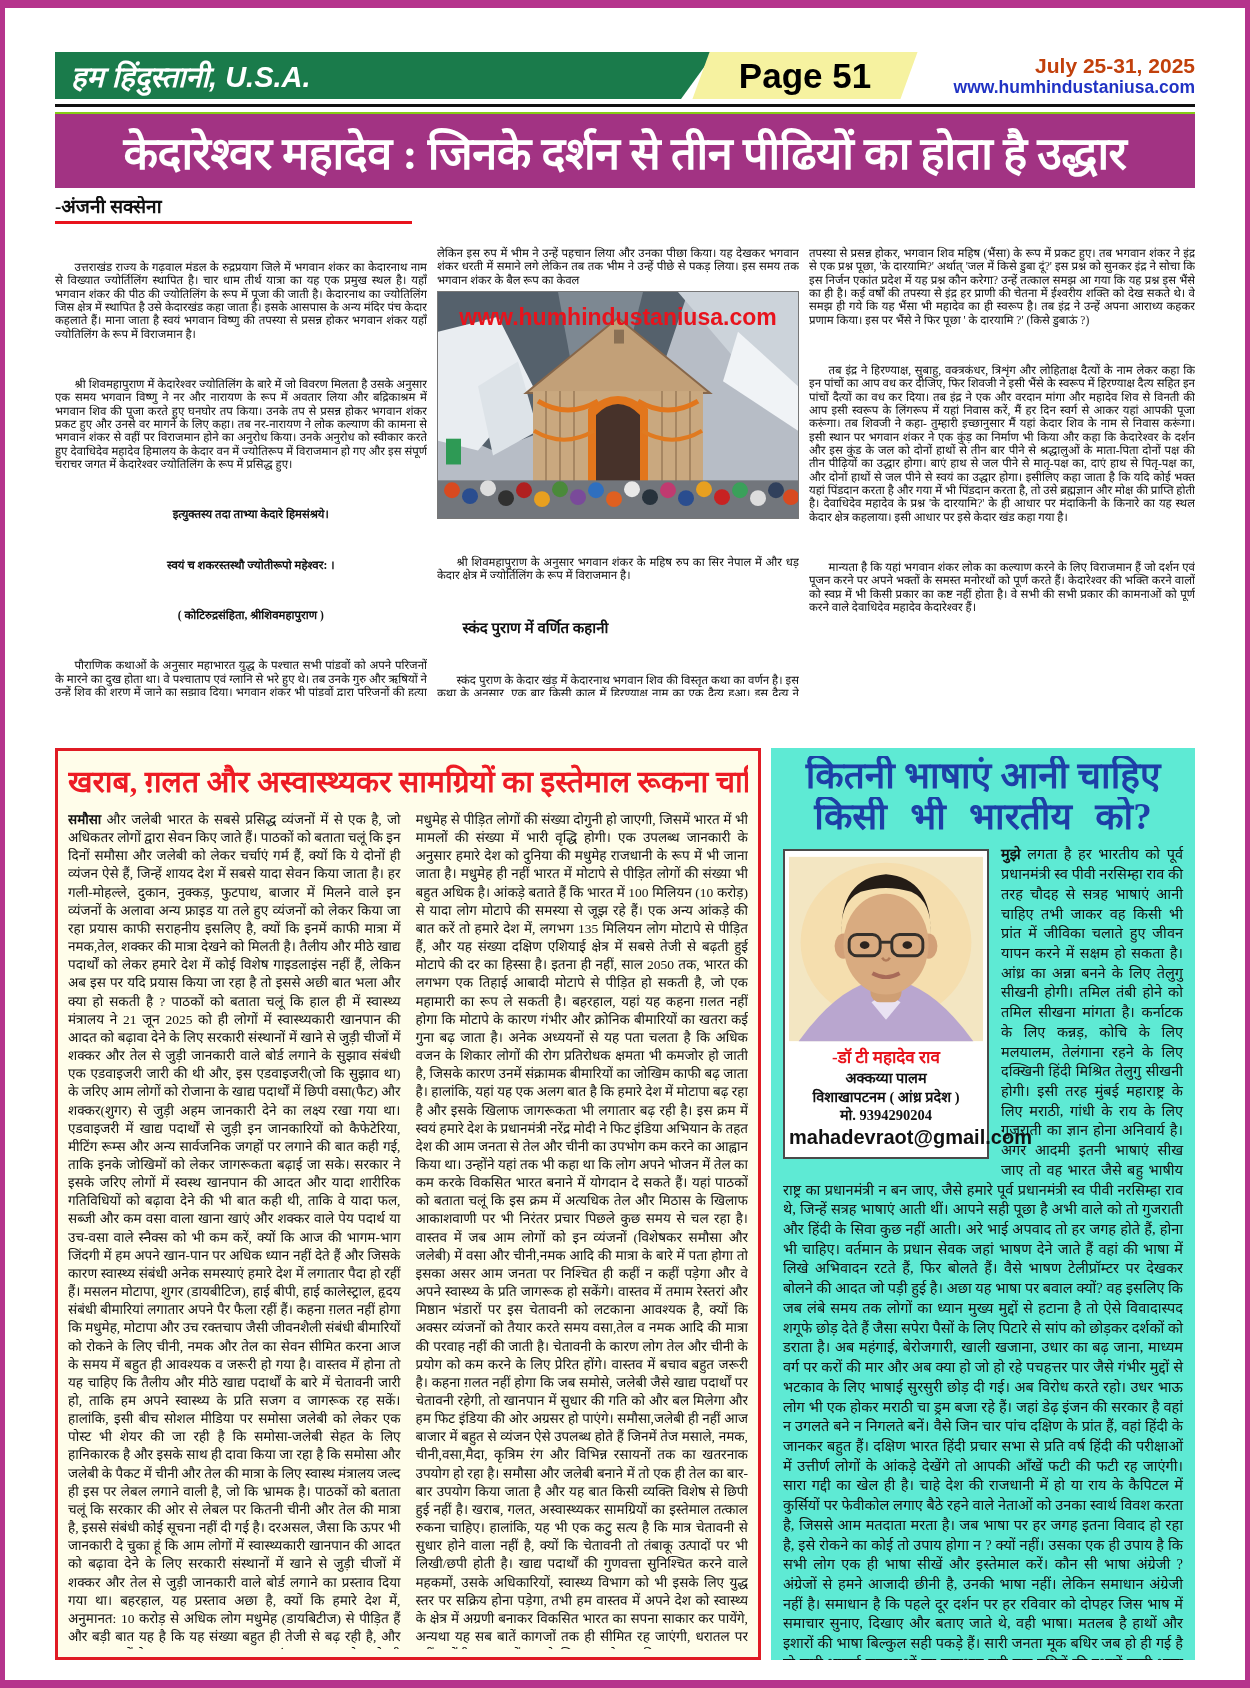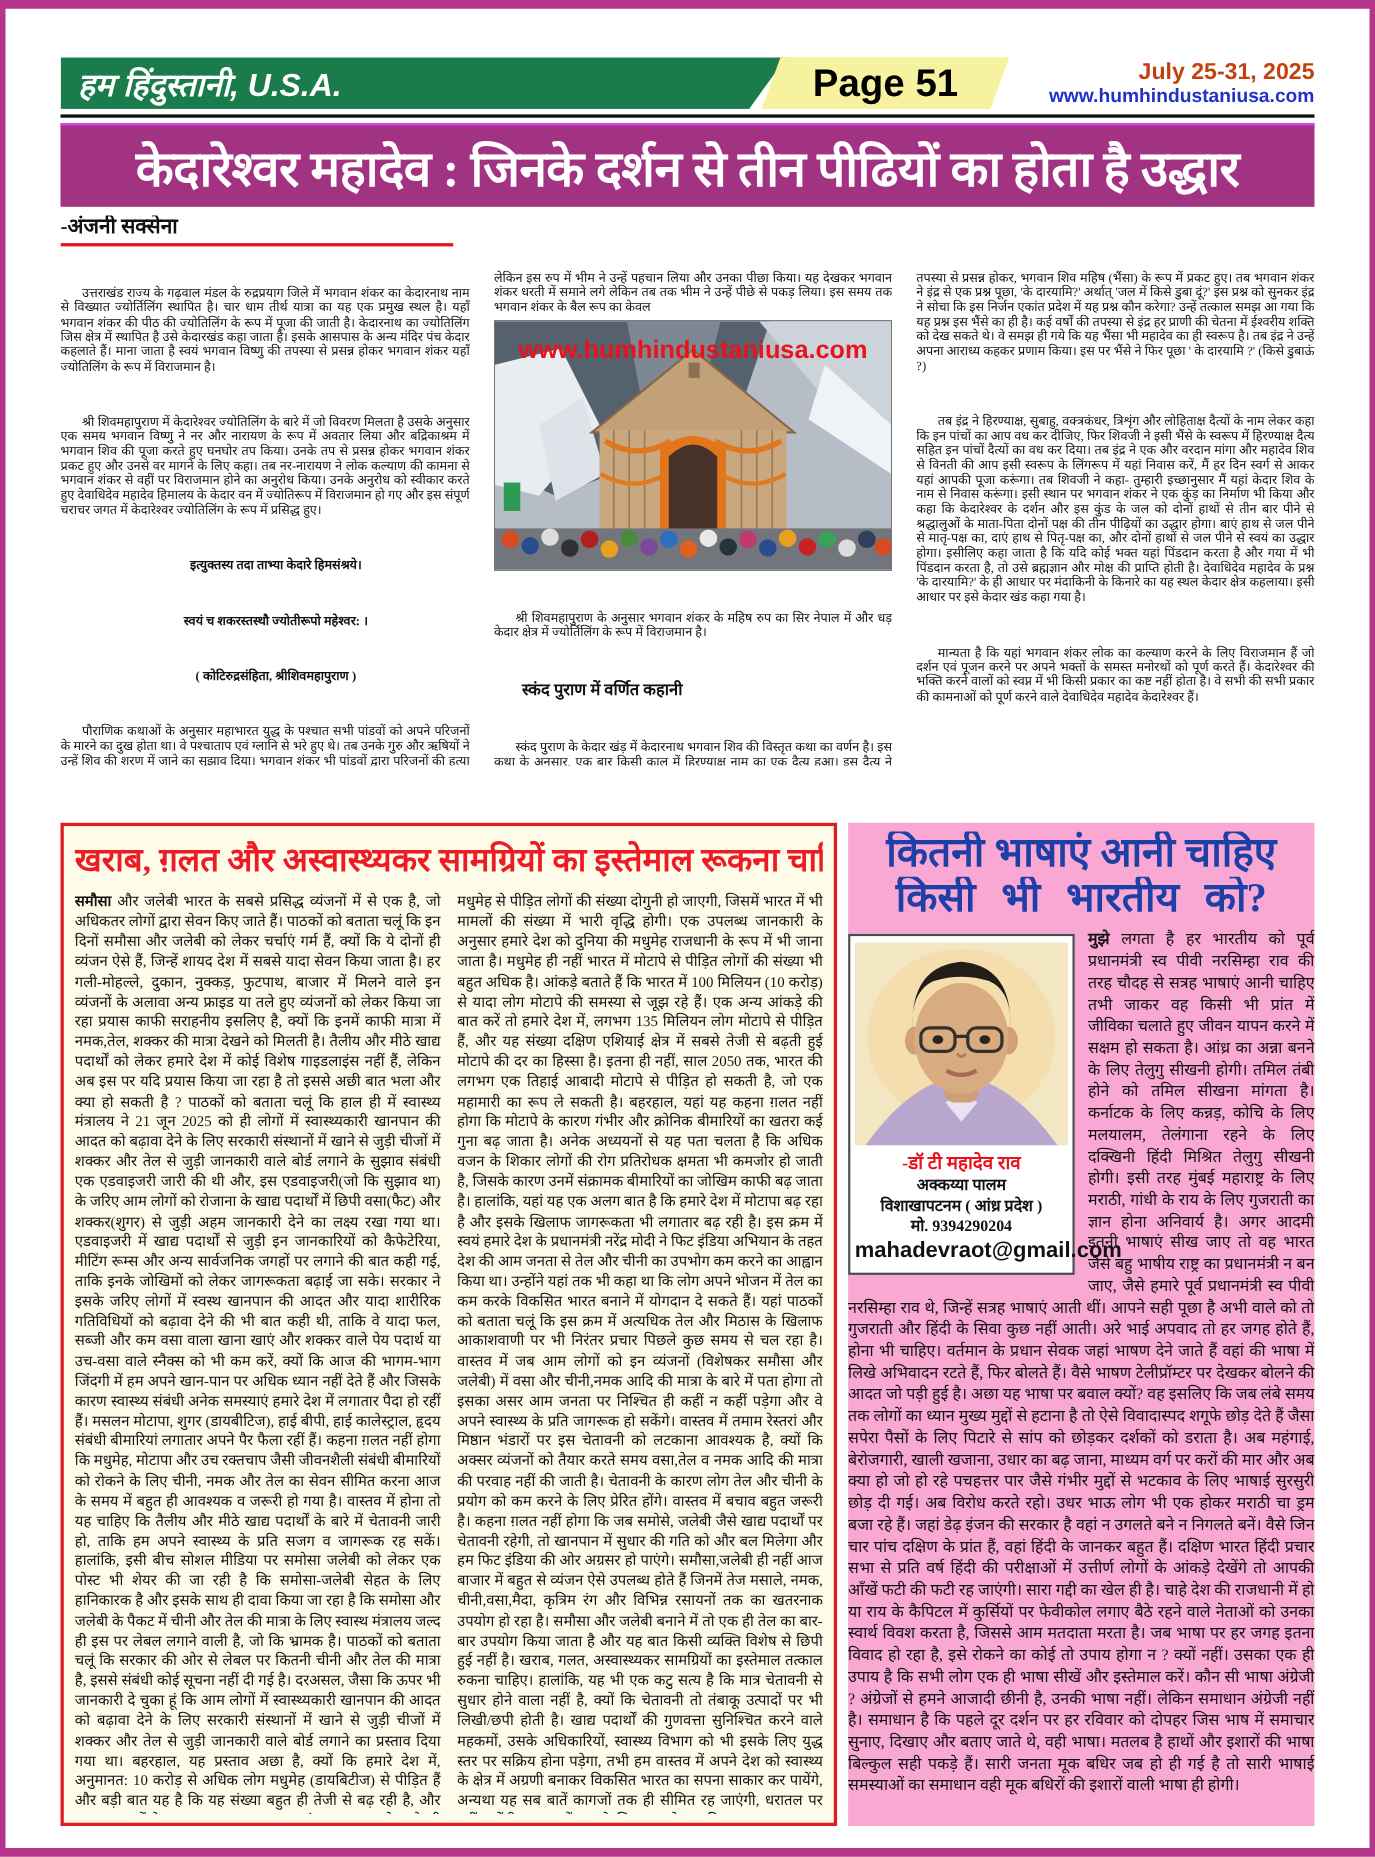--- a/index.html
+++ b/index.html
@@ -21,27 +21,27 @@
              display:flex; align-items:center; justify-content:center; }
   .pagebox span { transform:skewX(20deg); font-weight:bold; font-size:35px; color:#000;
                   font-family:"Liberation Sans","DejaVu Sans",sans-serif; }
   .head-right { margin-left:auto; text-align:right; padding-top:2px;
                 font-family:"Liberation Sans","DejaVu Sans",sans-serif; }
   .date { color:#c2410c; font-weight:bold; font-size:21px; line-height:1.1; }
   .site { color:#2133c4; font-weight:bold; font-size:17.5px; line-height:1.2; }
   .head-rule { border-top:3px solid #101010; margin-top:5px; }
 
   
-  .lead-bar { margin-top:5px; background:#a23383; border-top:2px solid #d946ef; height:76px;
+  .lead-bar { margin-top:5px; background:#a23383; border-top:2px solid #84cc16; height:76px;
               display:flex; align-items:center; justify-content:center; overflow:hidden; }
   .lead-bar h1 { color:#fff; font-size:45px; font-weight:bold; white-space:nowrap;
                  letter-spacing:-0.5px; }
 
   
-  .a1 { display:flex; gap:22px; margin-top:8px; height:500px; overflow:hidden; }
+  .a1 { display:flex; gap:10px; margin-top:8px; height:500px; overflow:hidden; }
   .a1col { font-size:11.5px; line-height:1.16; text-align:justify; overflow:hidden; }
   .a1c1 { width:372px; }
   .a1c2 { width:362px; padding-top:14px; }
   .a1c3 { flex:1; padding-top:14px; }
   .byline { font-weight:bold; font-size:19px; }
   .byline-rule { height:3px; background:#e8131c; width:96%; margin:3px 0 9px; }
   .a1col p { text-indent:1.7em;margin-top:37px; }
   .a1col p.noind { text-indent:0; }
   .shloka { text-align:center; font-weight:bold; text-indent:0; }
   .subhead { font-weight:bold; font-size:15px; text-indent:0; margin:1px 0; }
@@ -52,21 +52,21 @@
 
   
   .bottom { display:flex; gap:10px; margin-top:52px; height:912px; }
 
   .food { width:706px; border:3px solid #e01b24; background:#fffdea; padding:6px 10px; overflow:hidden; }
   .food-head { color:#ed1c24; font-weight:bold; font-size:30px; text-align:center;
                white-space:nowrap; overflow:hidden; margin:3px 0 10px; }
   .food-cols { display:flex; gap:15px; height:838px; overflow:hidden; }
   .food-col { flex:1; font-size:13.5px; line-height:1.345; text-align:justify; overflow:hidden; }
 
-  .lang { flex:1; background:#f9a8d4; padding:8px 0; overflow:hidden; }
+  .lang { flex:1; background:#5eead4; padding:8px 12px; overflow:hidden; }
   .lang-head { color:#1d3fa6; font-weight:bold; font-size:37px; line-height:1.1;
                text-align:center; white-space:nowrap; overflow:hidden; }
   .lang-head.l2 { word-spacing:14px; margin-bottom:8px; }
   .lang-flow { font-size:14.5px; line-height:1.36; text-align:justify; }
   .author-card { float:left; width:206px; margin:4px 12px 2px 0; background:#fff;
                  border:2px solid #4a4a4a; padding:4px 4px 6px; text-align:center; }
   .author-card svg { display:block; width:100%; height:188px; }
   .au-name { color:#e8131c; font-weight:bold; font-size:17px; margin-top:3px;text-align:center; }
   .au-b { font-weight:bold; font-size:14.5px; line-height:1.25; }
   .au-mail { font-weight:bold; font-size:20px; font-family:"Liberation Sans","DejaVu Sans",sans-serif; }

